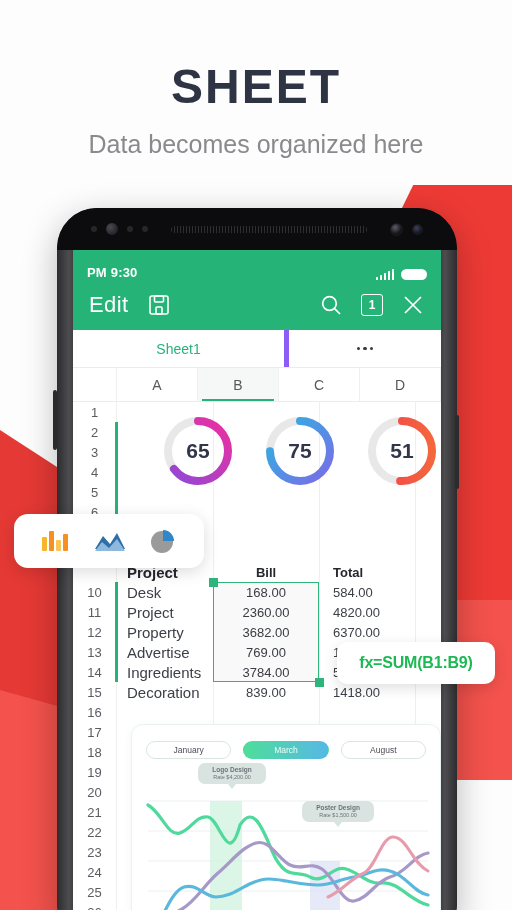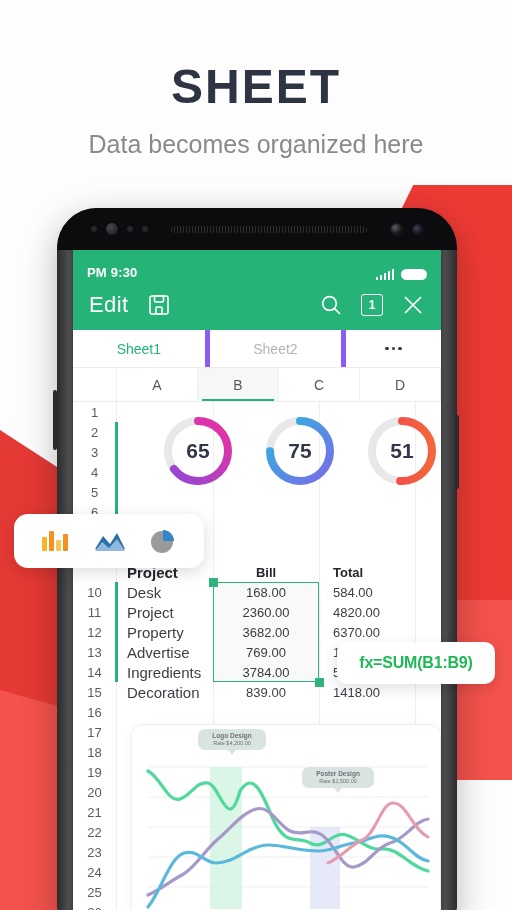--- a/index.html
+++ b/index.html
@@ -293,21 +293,20 @@
         <div class="ic">
           <svg width="24" height="24" viewBox="0 0 24 24" fill="none" stroke="#fff" stroke-width="1.7">
             <line x1="4" y1="4" x2="20" y2="20"></line>
               <line x1="20" y1="4" x2="4" y2="20"></line>
           </svg>
         </div>
       </div>
 
       <div class="sheettabs">
         <div class="stab active">Sheet1</div>
-        <div class="stab">Sheet2</div>
         <div class="stab more">
           <span></span>
             <span></span>
             <span></span>
         </div>
       </div>
 
       <div class="colhead">
         <div class="ch-corner"></div>
         <div class="ch">A</div>
@@ -431,20 +430,25 @@
             <div class="c2">839.00</div>
             <div class="c3">1418.00</div>
           </div>
         </div>
 
         <div class="selrect" style="left:140px; top:180px; width:106px; height:100px;"></div>
         <div class="handle" style="left:136px; top:176px;"></div>
         <div class="handle" style="left:242px; top:276px;"></div>
 
         <div class="chartcard">
+          <div class="pills">
+            <div class="pill">January</div>
+            <div class="pill active">March</div>
+            <div class="pill">August</div>
+          </div>
           <div class="plot">
             <svg width="310" height="170" viewBox="0 0 310 170" style="display:block">
               <g stroke="#eceff1" stroke-width="1">
                 <line x1="16" y1="28" x2="296" y2="28"></line>
                 <line x1="16" y1="58" x2="296" y2="58"></line>
                 <line x1="16" y1="88" x2="296" y2="88"></line>
                 <line x1="16" y1="118" x2="296" y2="118"></line>
                 <line x1="16" y1="148" x2="296" y2="148"></line>
               </g>
               <rect x="78" y="28" width="32" height="142" fill="#CFF3DE" opacity=".75"></rect>

